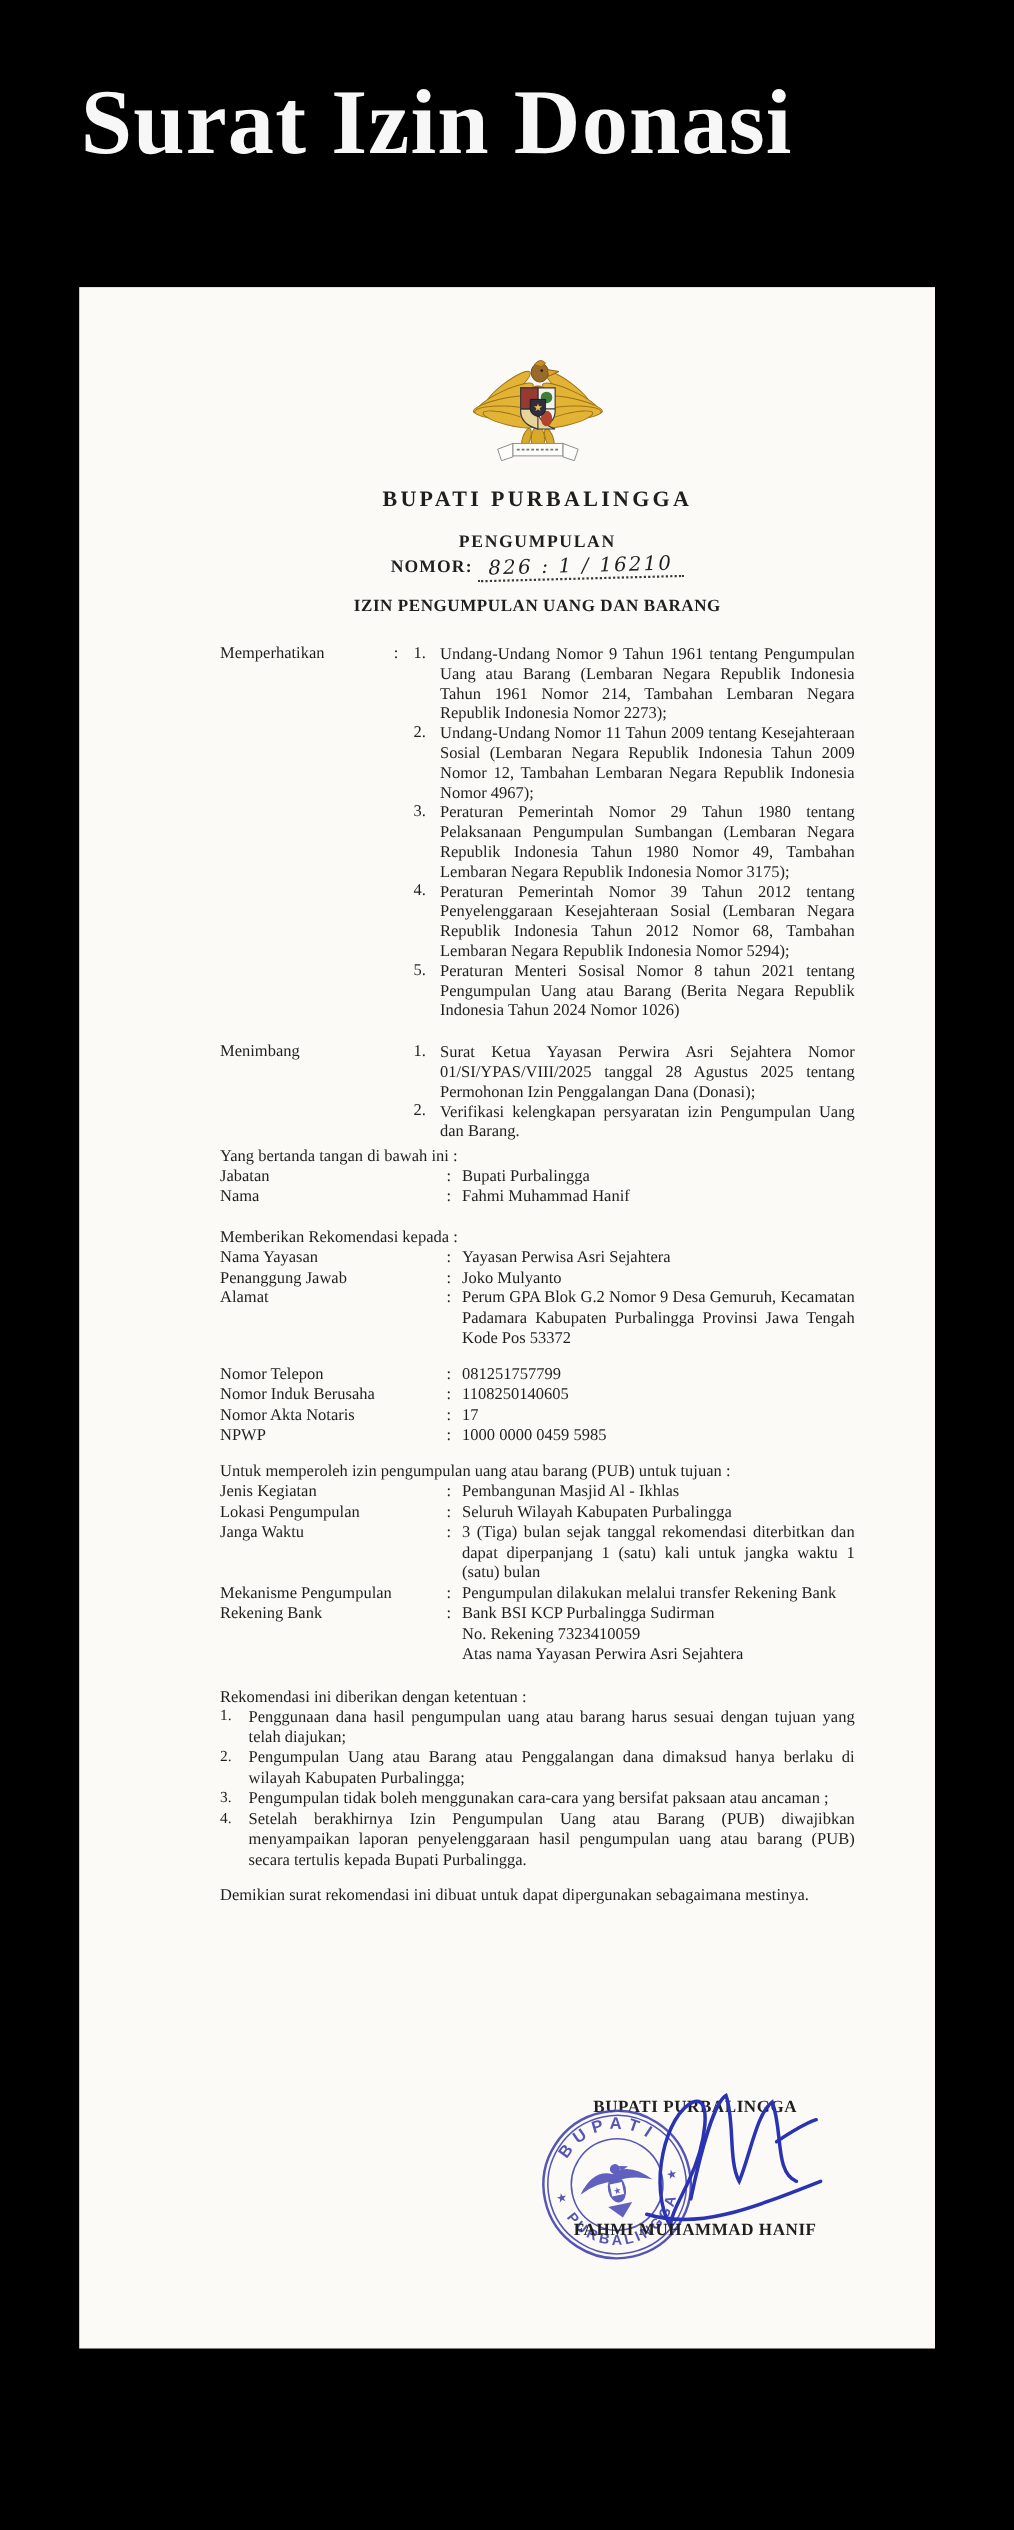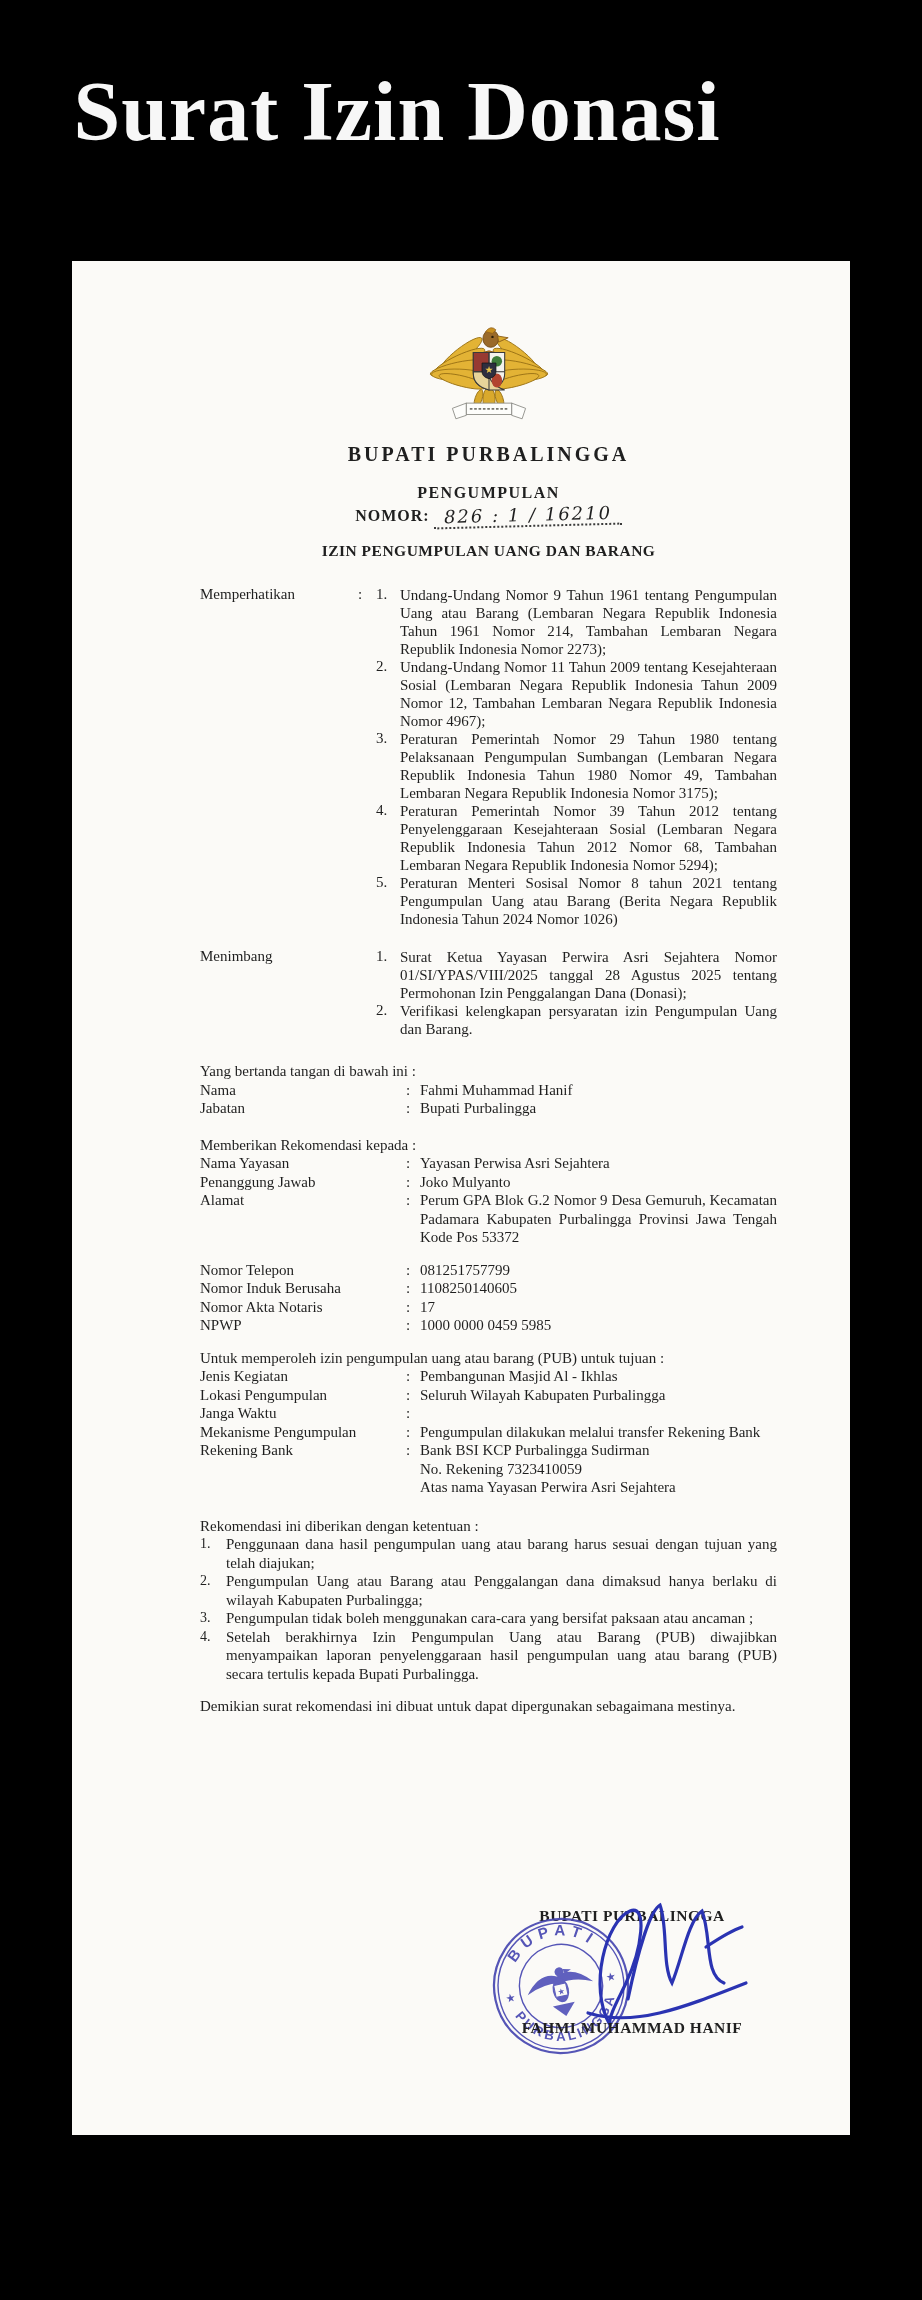--- a/index.html
+++ b/index.html
@@ -43,21 +43,21 @@
   .tentang { text-align:center; font-weight:700; font-size:15px; margin-top:16px; }
   .subject { text-align:center; font-weight:700; font-size:15.5px; letter-spacing:.5px; margin-top:15px; }
   .sec { display:grid; grid-template-columns:158px 18px 1fr; margin-top:26px; }
   .sec.tight { margin-top:20px; }
   .sec-label { font-size:15px; }
   .sec-colon { font-size:15px; }
   .sec-colon.show::before { content:":"; }
   .itm { display:grid; grid-template-columns:24px 1fr; }
   .itm-num { font-size:15px; }
   .itm-text { font-size:15px; line-height:18px; text-align:justify; text-justify:inter-word; }
-  .para { font-size:15px; line-height:18.5px; margin-top:24px; }
+  .para { font-size:15px; line-height:18.5px; margin-top:4px; }
   .kv { display:grid; grid-template-columns:206px 14px 1fr; line-height:18.5px; }
   .kv-label { font-size:15px; }
   .kv-colon { font-size:15px; }
   .kv-colon::before { content:":"; }
   .kv-value { font-size:15px; }
   .kv-value.just { text-align:justify; }
   .gap18 { margin-top:18px; }
   .gap14 { margin-top:14px; }
   .gap20 { margin-top:20px; }
   .cond { display:grid; grid-template-columns:26px 1fr; line-height:18.5px; }
@@ -184,29 +184,29 @@
         </div>
         <div class="itm">
           <span class="itm-num">2.</span>
           <span class="itm-text">Verifikasi kelengkapan persyaratan izin Pengumpulan Uang dan Barang.</span>
         </div>
       </div>
     </div>
 
     <div class="para">Yang bertanda tangan di bawah ini :</div>
     <div class="kv">
+      <span class="kv-label">Jabatan</span>
+      <span class="kv-colon"></span>
+      <span class="kv-value">Bupati Purbalingga</span>
+    </div>
+    <div class="kv">
       <span class="kv-label">Nama</span>
       <span class="kv-colon"></span>
       <span class="kv-value">Fahmi Muhammad Hanif</span>
     </div>
-    <div class="kv">
-      <span class="kv-label">Jabatan</span>
-      <span class="kv-colon"></span>
-      <span class="kv-value">Bupati Purbalingga</span>
-    </div>
 
     <div class="para gap18">Memberikan Rekomendasi kepada :</div>
     <div class="kv">
       <span class="kv-label">Nama Yayasan</span>
       <span class="kv-colon"></span>
       <span class="kv-value">Yayasan Perwisa Asri Sejahtera</span>
     </div>
     <div class="kv">
       <span class="kv-label">Penanggung Jawab</span>
       <span class="kv-colon"></span>
@@ -247,20 +247,21 @@
       <span class="kv-value">Pembangunan Masjid Al - Ikhlas</span>
     </div>
     <div class="kv">
       <span class="kv-label">Lokasi Pengumpulan</span>
       <span class="kv-colon"></span>
       <span class="kv-value">Seluruh Wilayah Kabupaten Purbalingga</span>
     </div>
     <div class="kv">
       <span class="kv-label">Janga Waktu</span>
       <span class="kv-colon"></span>
+      <span class="kv-value just">3 (Tiga) bulan sejak tanggal rekomendasi diterbitkan dan dapat diperpanjang 1 (satu) kali untuk jangka waktu 1 (satu) bulan</span>
     </div>
     <div class="kv">
       <span class="kv-label">Mekanisme Pengumpulan</span>
       <span class="kv-colon"></span>
       <span class="kv-value just">Pengumpulan dilakukan melalui transfer Rekening Bank</span>
     </div>
     <div class="kv">
       <span class="kv-label">Rekening Bank</span>
       <span class="kv-colon"></span>
       <span class="kv-value">

